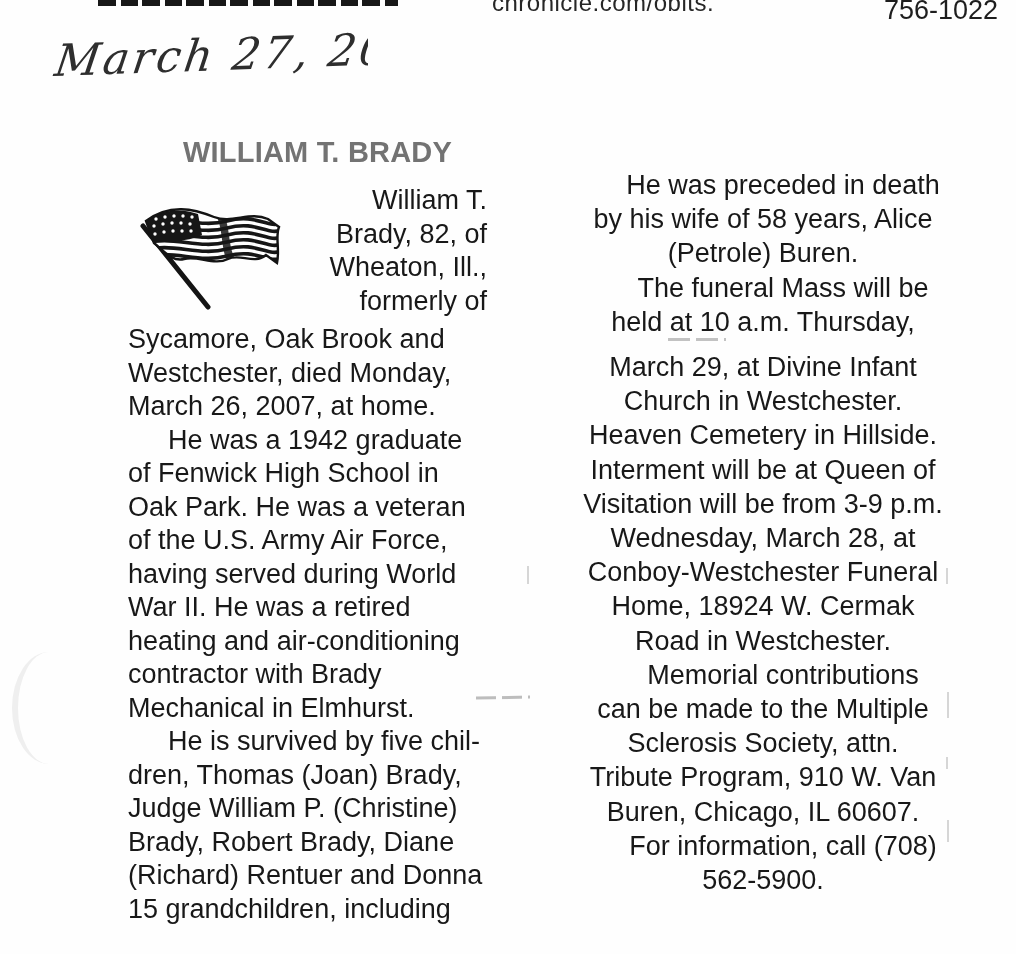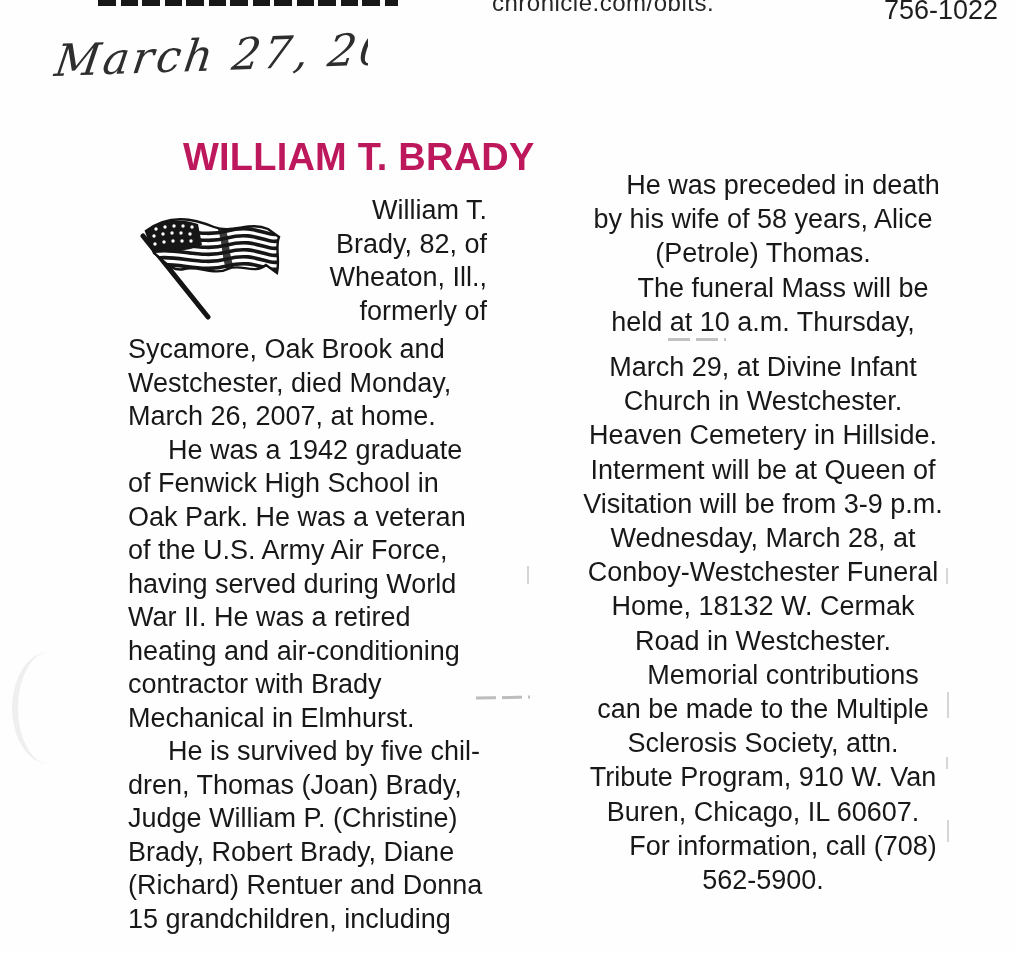--- a/index.html
+++ b/index.html
@@ -47,22 +47,22 @@
     fill: #2e2e2e;
     letter-spacing: 3px;
   }
 
   
   .col-left  { position: absolute; left: 128px; top: 136px; width: 385px; }
   .col-right { position: absolute; left: 563px; top: 168px; width: 400px; }
 
   .headline {
     margin: 0 0 0 55px;
-    font-size: 38px; font-weight: bold; letter-spacing: 0.2px;
-    color: #be185d; white-space: nowrap;
+    font-size: 29px; font-weight: bold; letter-spacing: 0.2px;
+    color: #737373; white-space: nowrap;
   }
   .flag-row { display: flex; margin-top: 10px; height: 136px; }
   .flag-box { width: 182px; flex: 0 0 182px; padding-top: 14px; }
   .wrap-lines {
     flex: 1; padding: 5px 26px 0 0;
     text-align: right;
   }
   .wrap-lines .line { line-height: 33px; }
 
   .body-text { font-size: 27px; color: #181818; }
@@ -200,35 +200,35 @@
           <div class="line">(Richard) Rentuer and Donna</div>
           <div class="line">15 grandchildren, including</div>
         </div>
       </div>
   </div>
 
   <div class="col-right body-text">
       <div class="paragraph">
         <div class="line indent">He was preceded in death</div>
         <div class="line">by his wife of 58 years, Alice</div>
-        <div class="line">(Petrole) Thomas.</div>
+        <div class="line">(Petrole) Buren.</div>
       </div>
       <div class="paragraph">
         <div class="line indent">The funeral Mass will be</div>
         <div class="line">held at 10 a.m. Thursday,</div>
       </div>
       <div class="paragraph gap-before">
         <div class="line">March 29, at Divine Infant</div>
         <div class="line">Church in Westchester.</div>
         <div class="line">Heaven Cemetery in Hillside.</div>
         <div class="line">Interment will be at Queen of</div>
         <div class="line">Visitation will be from 3-9 p.m.</div>
         <div class="line">Wednesday, March 28, at</div>
         <div class="line">Conboy-Westchester Funeral</div>
-        <div class="line">Home, 18132 W. Cermak</div>
+        <div class="line">Home, 18924 W. Cermak</div>
         <div class="line">Road in Westchester.</div>
       </div>
       <div class="paragraph">
         <div class="line indent">Memorial contributions</div>
         <div class="line">can be made to the Multiple</div>
         <div class="line">Sclerosis Society, attn.</div>
         <div class="line">Tribute Program, 910 W. Van</div>
         <div class="line">Buren, Chicago, IL 60607.</div>
       </div>
       <div class="paragraph">

